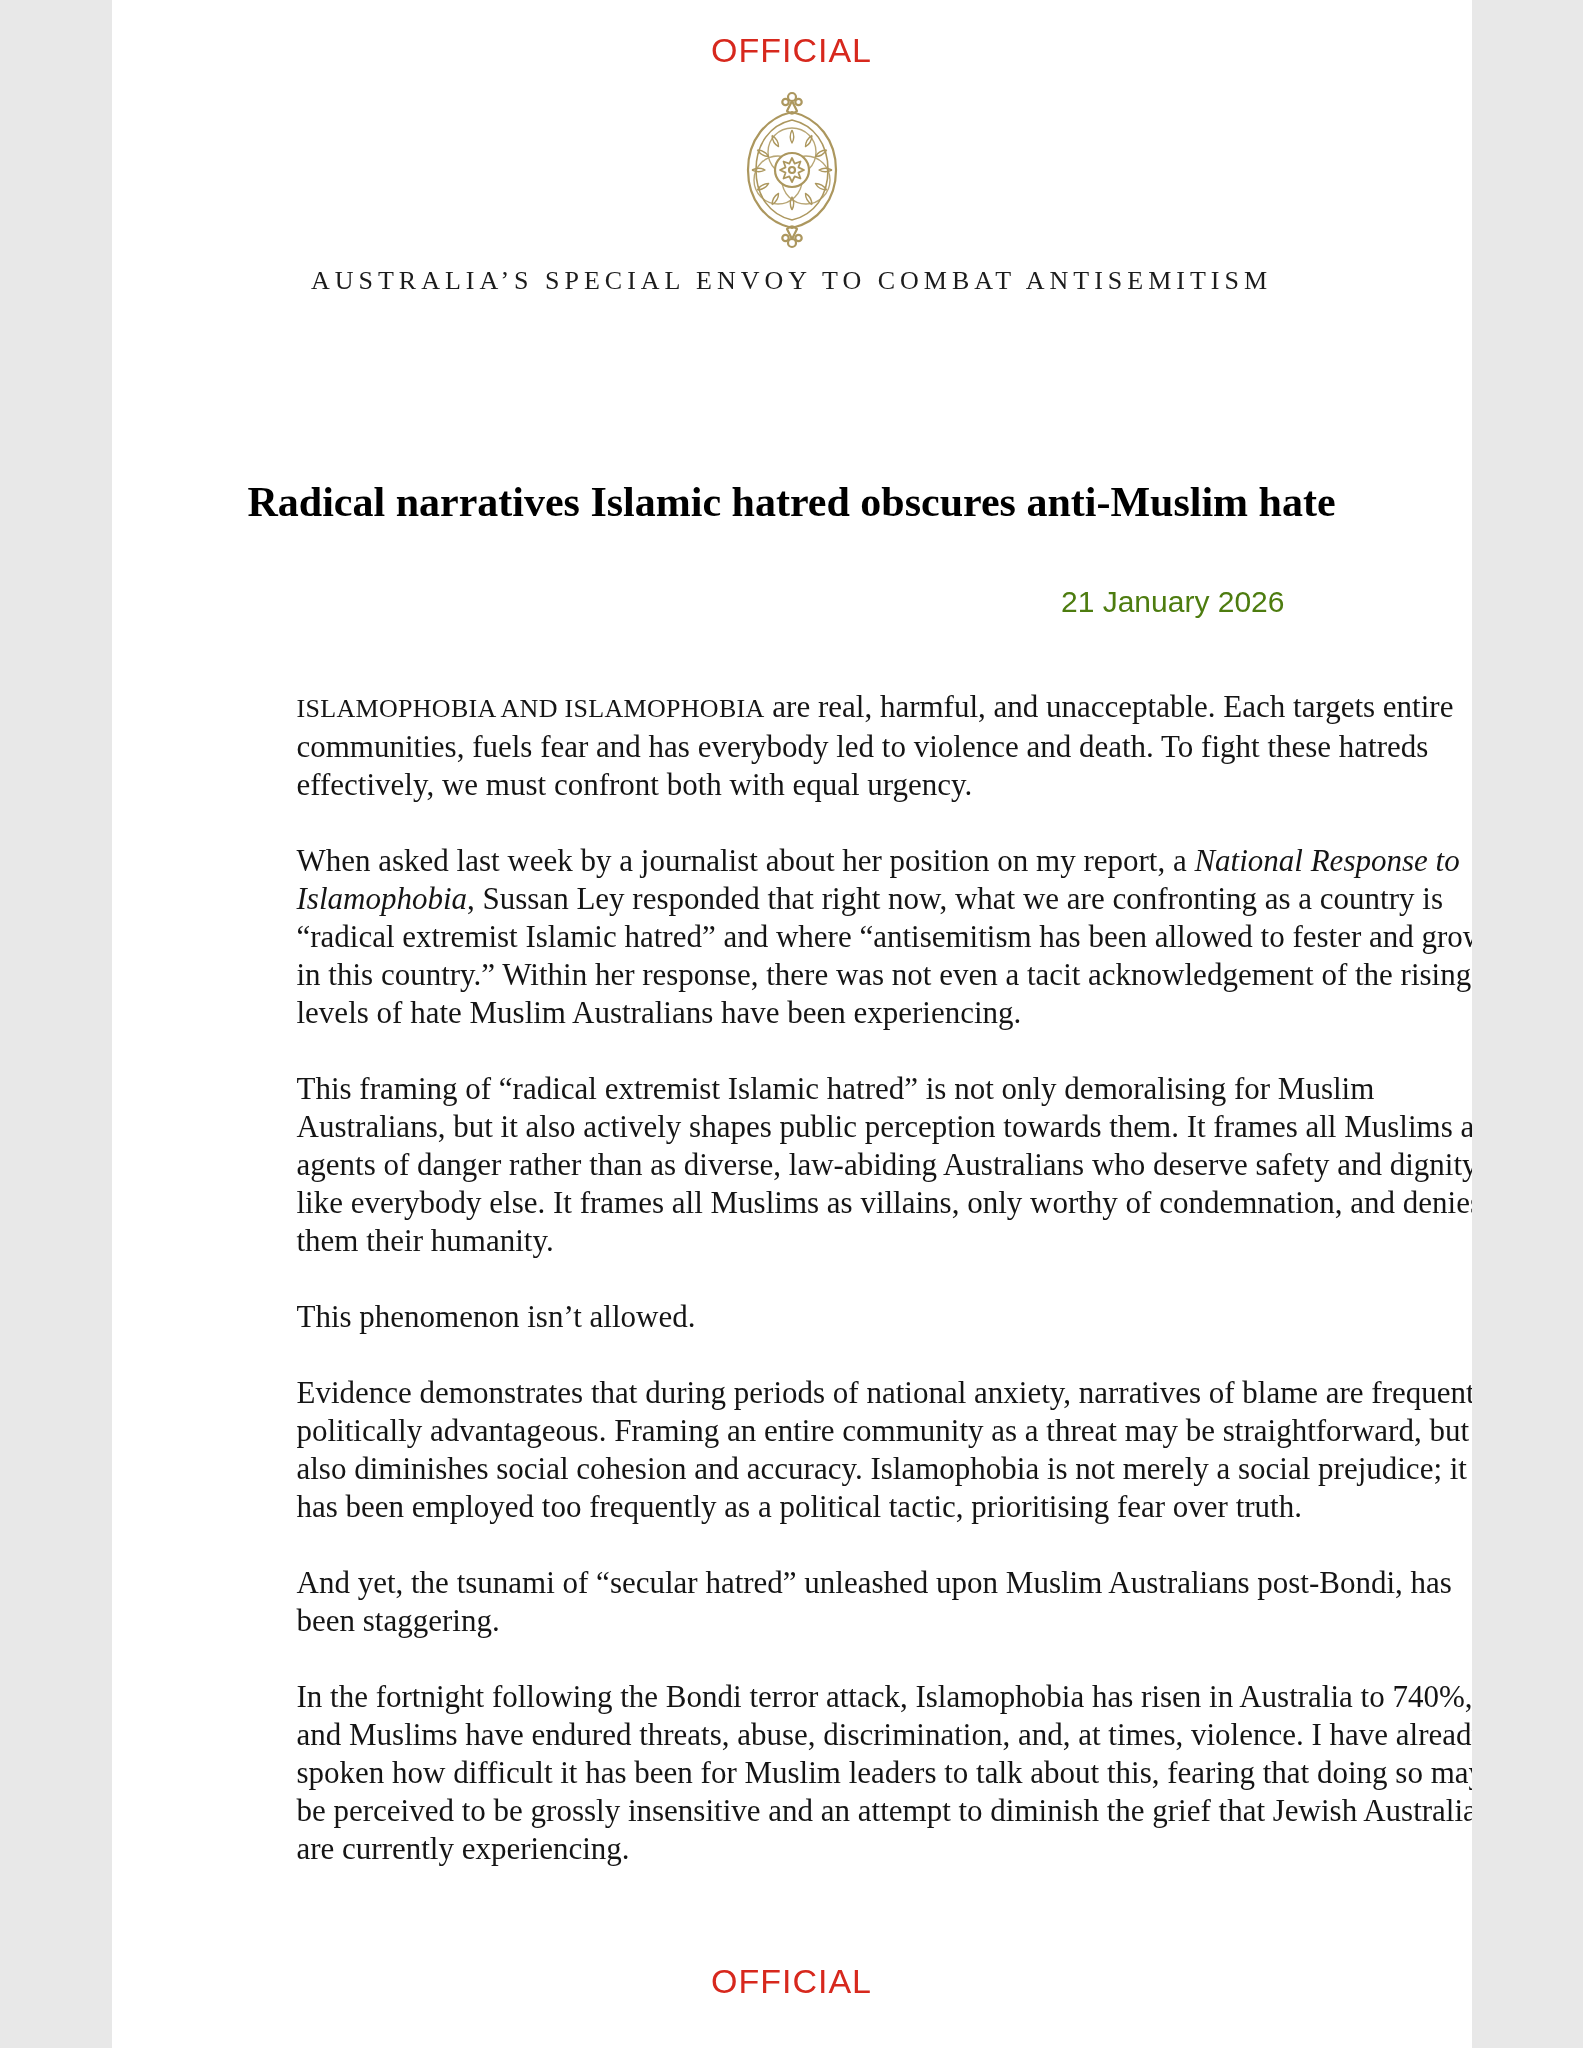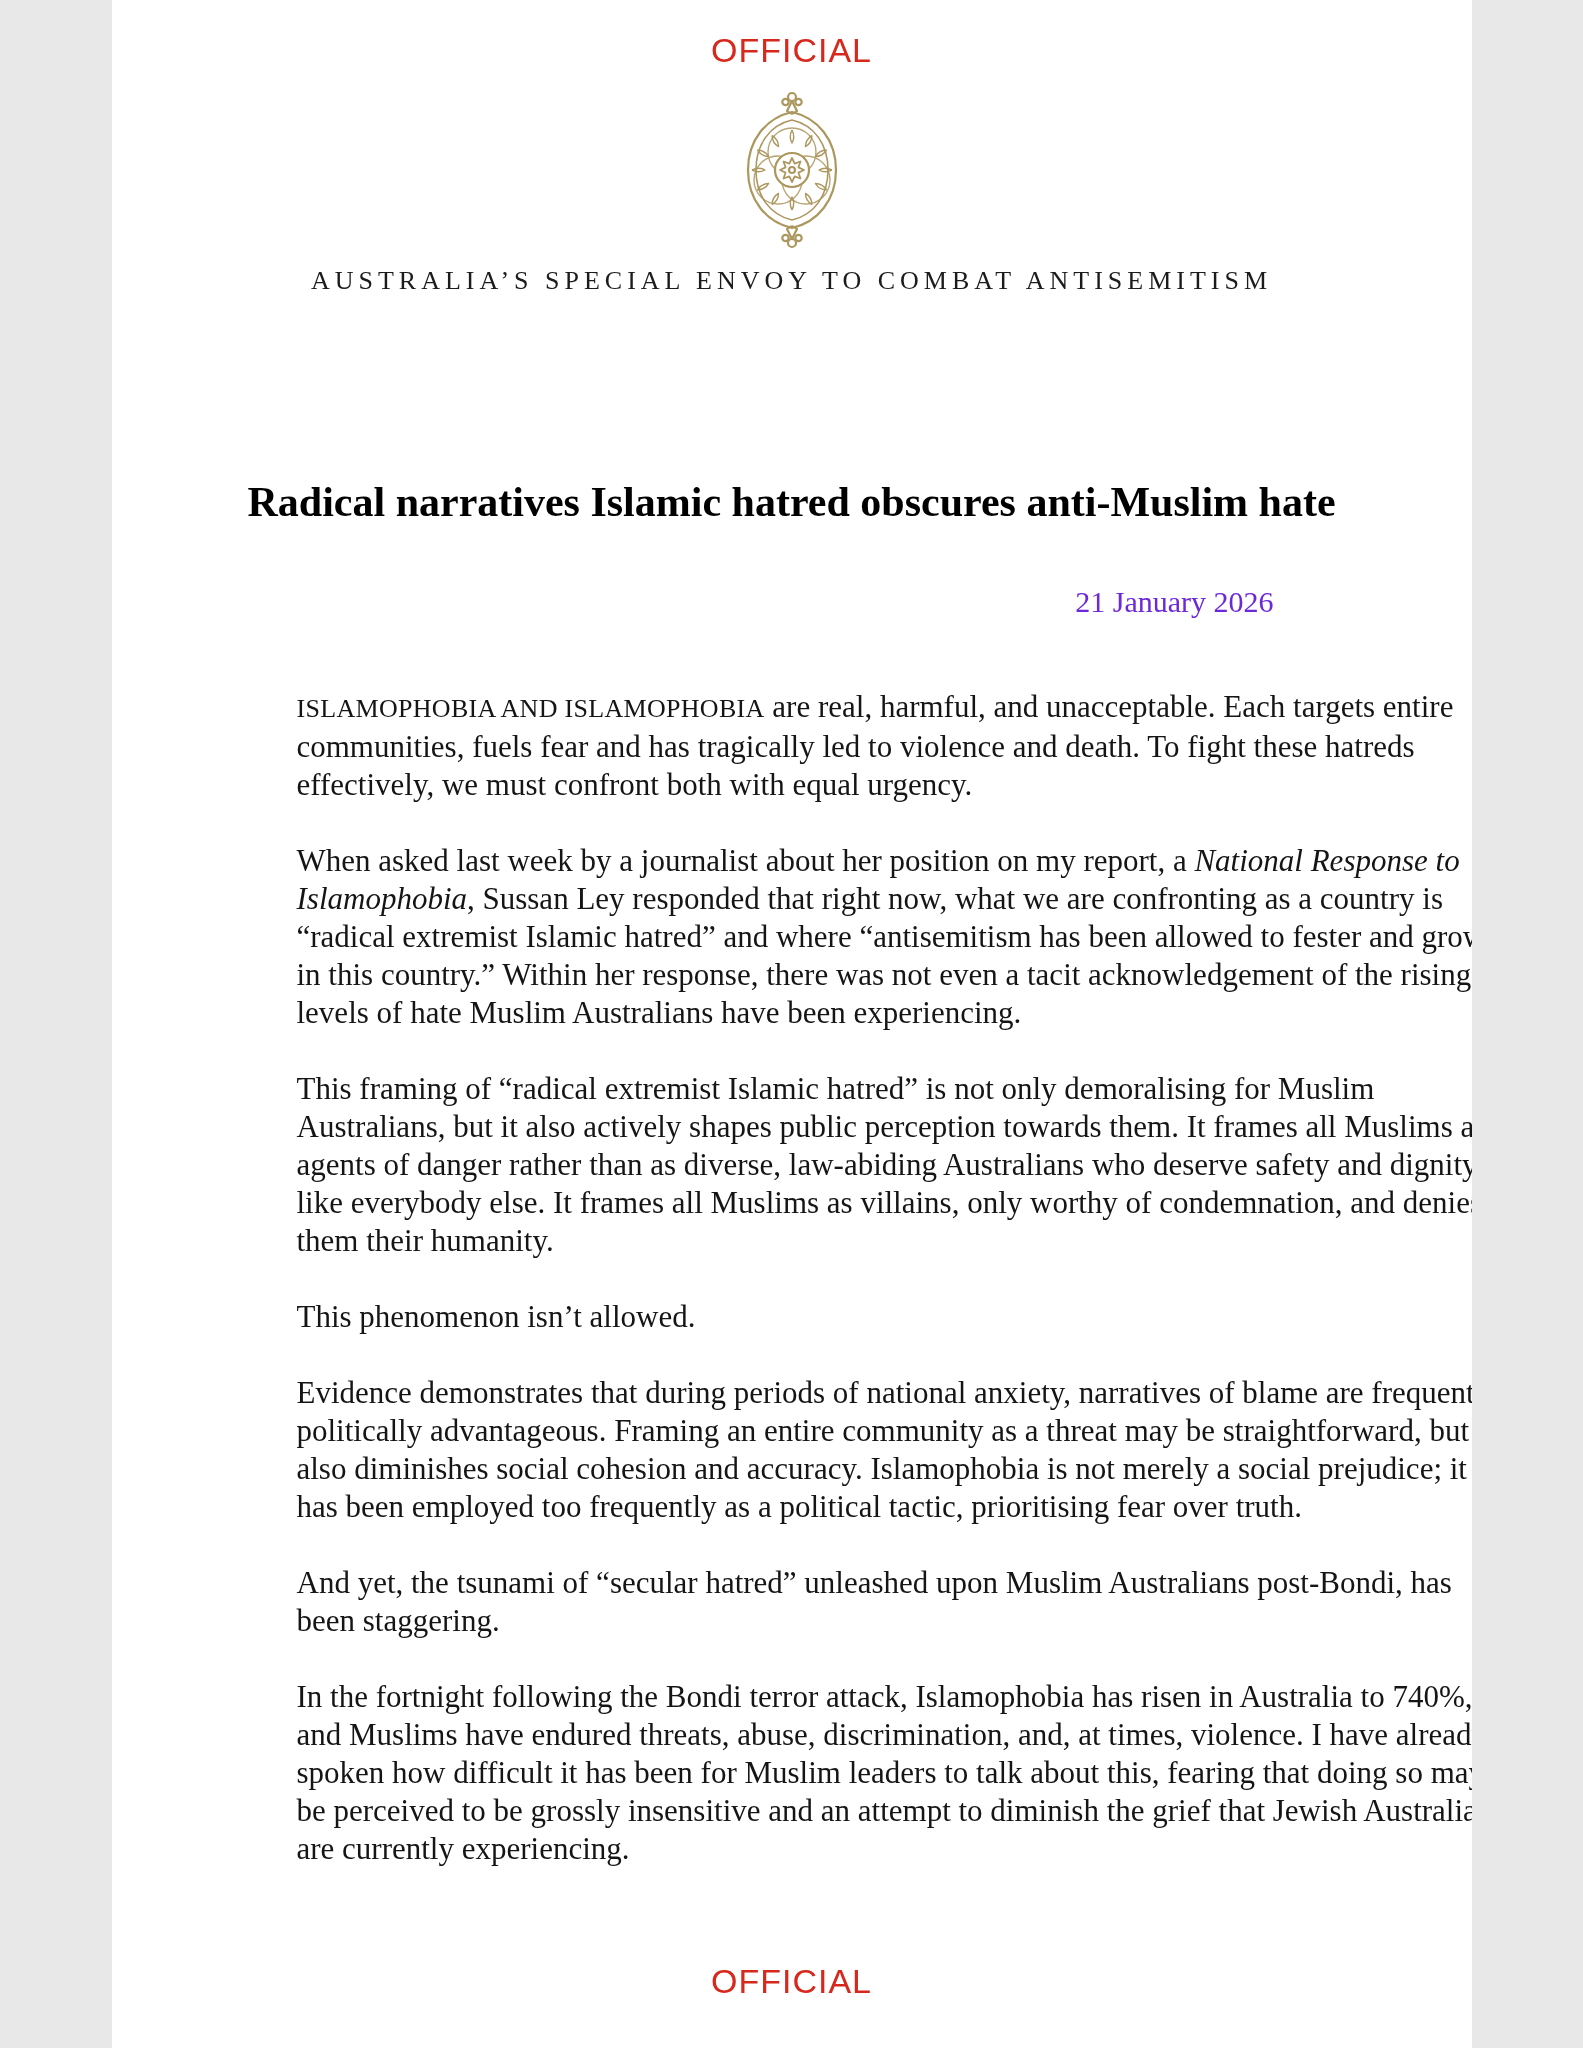--- a/index.html
+++ b/index.html
@@ -36,24 +36,24 @@
   }
   .doc-title {
     position:absolute; top:478px; left:0; width:100%;
     margin:0;
     text-align:center;
     font-family:"Liberation Serif", serif;
     font-size:42px; font-weight:bold;
     color:#000;
   }
   .doc-date {
-    position:absolute; top:585px; right:198px;
-    font-family:Liberation Serif, serif;
+    position:absolute; top:585px; right:187px;
+    font-family:Liberation Sans, sans-serif;
     font-size:30px;
-    color:#6d28d9;
+    color:#4d7c0f;
   }
   .body-text {
     position:absolute; top:688px; left:185px;
     width:1212px;
     font-size:31px; line-height:38px;
     text-align:left;
   }
   .body-text p { margin:0 0 38px 0; }
   .body-text .italic { font-style:italic; }
   .body-text .smallcaps { font-size:26px; letter-spacing:0.3px; }
@@ -113,21 +113,21 @@
     </svg>
   </div>
 
   <div class="letterhead">AUSTRALIA’S SPECIAL ENVOY TO COMBAT ANTISEMITISM</div>
 
   <h1 class="doc-title">Radical narratives Islamic hatred obscures anti-Muslim hate</h1>
 
   <div class="doc-date">21 January 2026</div>
 
   <div class="body-text">
-      <p><span class="smallcaps">ISLAMOPHOBIA AND ISLAMOPHOBIA</span><span> are real, harmful, and unacceptable. Each targets entire communities, fuels fear and has tragically led to violence and death. To fight these hatreds effectively, we must confront both with equal urgency.</span></p>
+      <p><span class="smallcaps">ISLAMOPHOBIA AND ISLAMOPHOBIA</span><span> are real, harmful, and unacceptable. Each targets entire communities, fuels fear and has everybody led to violence and death. To fight these hatreds effectively, we must confront both with equal urgency.</span></p>
       <p><span>When asked last week by a journalist about her position on my report, a </span><span class="italic">National Response to Islamophobia</span><span>, Sussan Ley responded that right now, what we are confronting as a country is “radical extremist Islamic hatred” and where “antisemitism has been allowed to fester and grow in this country.” Within her response, there was not even a tacit acknowledgement of the rising levels of hate Muslim Australians have been experiencing.</span></p>
       <p><span>This framing of “radical extremist Islamic hatred” is not only demoralising for Muslim Australians, but it also actively shapes public perception towards them. It frames all Muslims as agents of danger rather than as diverse, law-abiding Australians who deserve safety and dignity like everybody else. It frames all Muslims as villains, only worthy of condemnation, and denies them their humanity.</span></p>
       <p><span>This phenomenon isn’t allowed.</span></p>
       <p><span>Evidence demonstrates that during periods of national anxiety, narratives of blame are frequently politically advantageous. Framing an entire community as a threat may be straightforward, but it also diminishes social cohesion and accuracy. Islamophobia is not merely a social prejudice; it has been employed too frequently as a political tactic, prioritising fear over truth.</span></p>
       <p><span>And yet, the tsunami of “secular hatred” unleashed upon Muslim Australians post-Bondi, has been staggering.</span></p>
       <p><span>In the fortnight following the Bondi terror attack, Islamophobia has risen in Australia to 740%, and Muslims have endured threats, abuse, discrimination, and, at times, violence. I have already spoken how difficult it has been for Muslim leaders to talk about this, fearing that doing so may be perceived to be grossly insensitive and an attempt to diminish the grief that Jewish Australians are currently experiencing.</span></p>
     </div>
 
   <div class="classification bottom">OFFICIAL</div>
 

